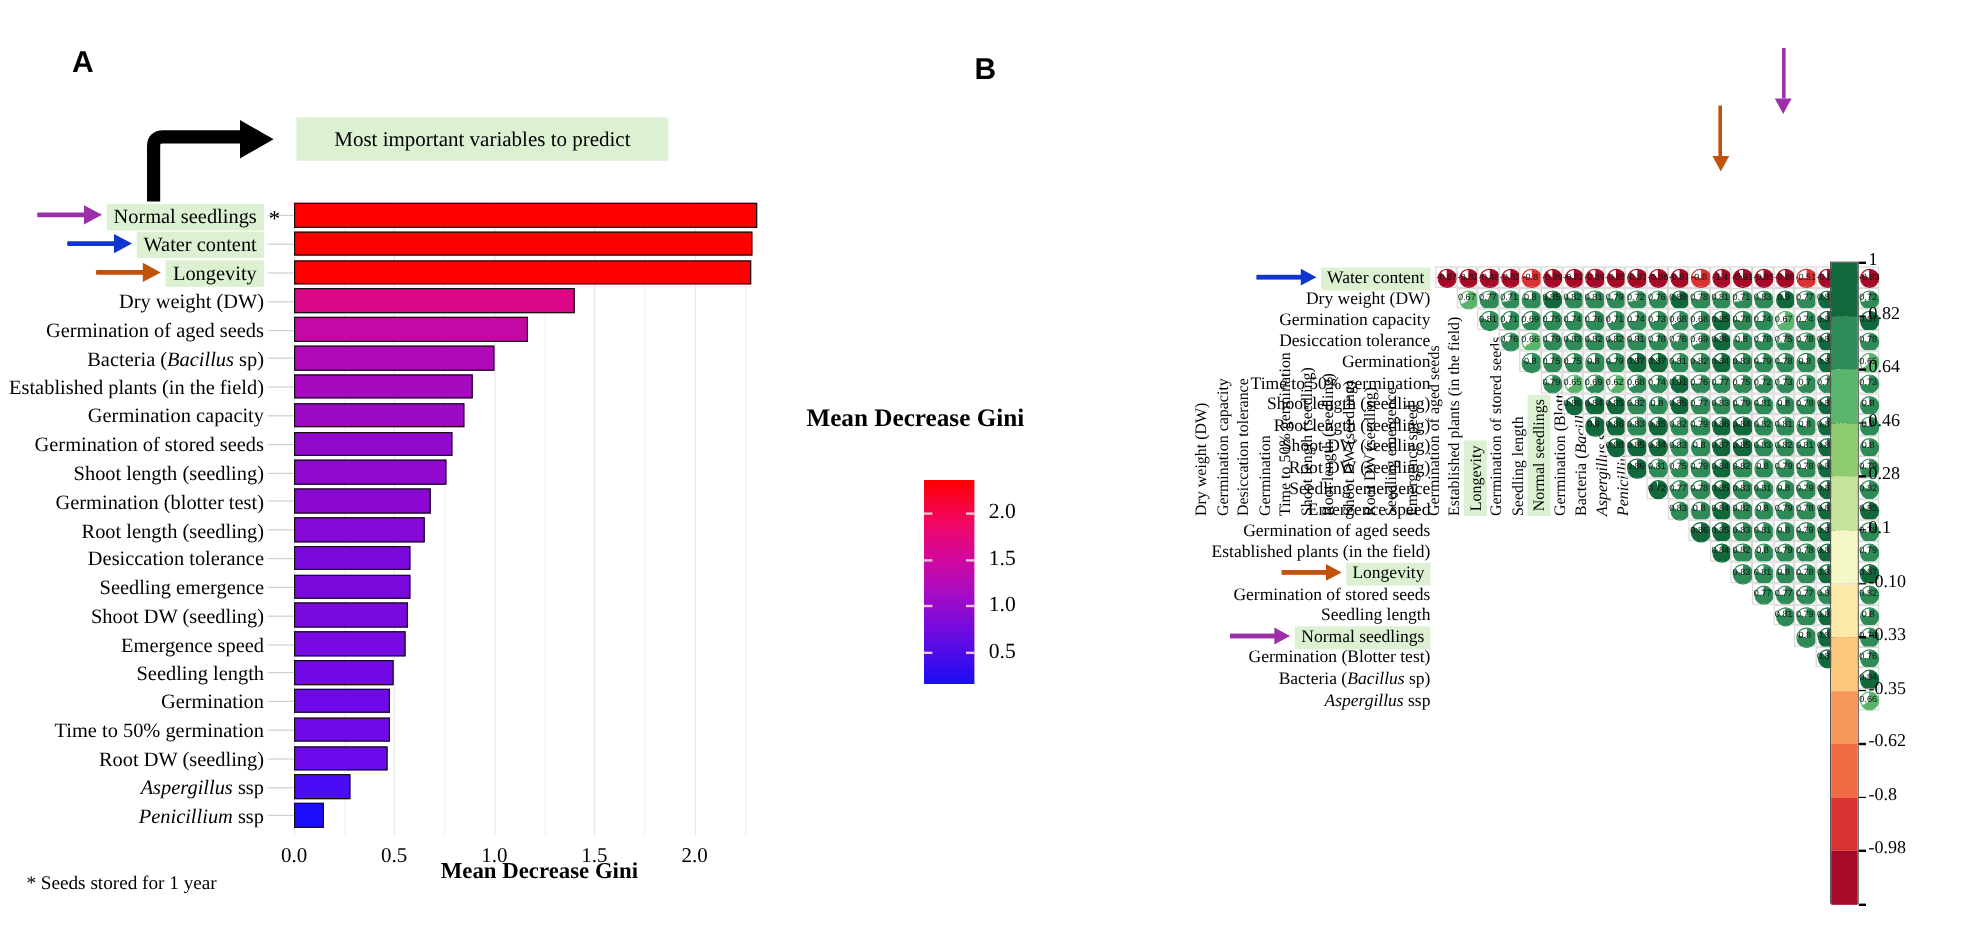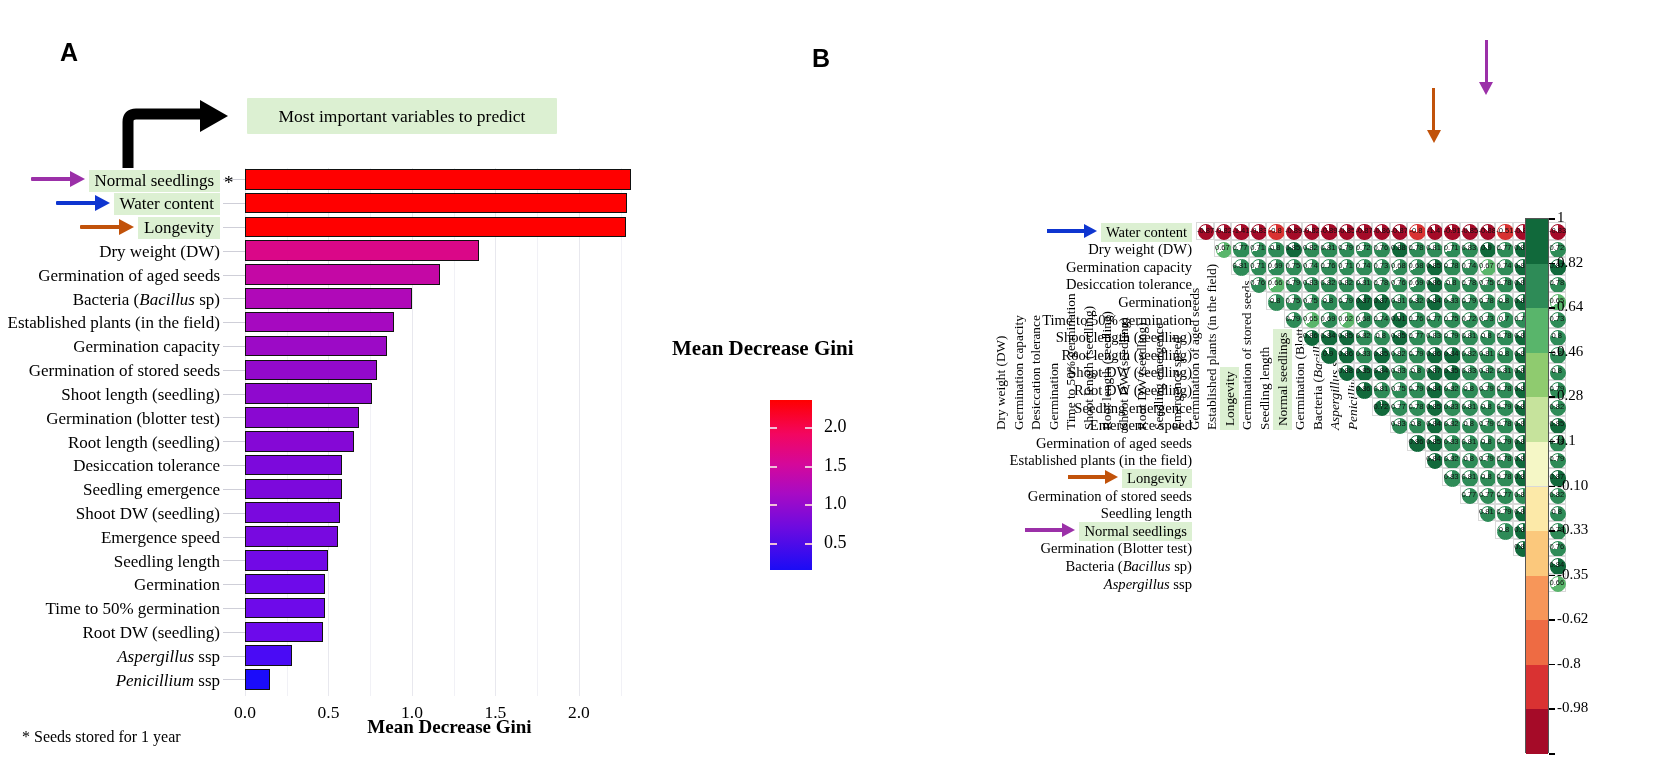--- a/index.html
+++ b/index.html
@@ -261,21 +261,21 @@
       <div class="cell" style="left: 416px; top: 222px; width: 17.6px; height: 17.6px;">
         <div class="pie" style="left: 1.1px; top: 1.1px; width: 14.4px; height: 14.4px; background: conic-gradient(rgb(165, 11, 40) 0deg, rgb(165, 11, 40) 313.2deg, rgb(255, 255, 255) 313.2deg, rgb(255, 255, 255) 360deg); border: 1px solid rgb(165, 11, 40);"></div>
         <div class="pieval" style="top: 3.6px;">-0.87</div>
       </div>
       <div class="cell" style="left: 433.6px; top: 222px; width: 17.6px; height: 17.6px;">
         <div class="pie" style="left: 1.1px; top: 1.1px; width: 14.4px; height: 14.4px; background: conic-gradient(rgb(165, 11, 40) 0deg, rgb(165, 11, 40) 295.2deg, rgb(255, 255, 255) 295.2deg, rgb(255, 255, 255) 360deg); border: 1px solid rgb(165, 11, 40);"></div>
         <div class="pieval" style="top: 3.6px;">-0.82</div>
       </div>
       <div class="cell" style="left: 451.2px; top: 222px; width: 17.6px; height: 17.6px;">
         <div class="pie" style="left: 1.1px; top: 1.1px; width: 14.4px; height: 14.4px; background: conic-gradient(rgb(165, 11, 40) 0deg, rgb(165, 11, 40) 302.4deg, rgb(255, 255, 255) 302.4deg, rgb(255, 255, 255) 360deg); border: 1px solid rgb(165, 11, 40);"></div>
-        <div class="pieval" style="top: 3.6px;">-1.41</div>
+        <div class="pieval" style="top: 3.6px;">-0.48</div>
       </div>
       <div class="cell" style="left: 468.8px; top: 222px; width: 17.6px; height: 17.6px;">
         <div class="pie" style="left: 1.1px; top: 1.1px; width: 14.4px; height: 14.4px; background: conic-gradient(rgb(165, 11, 40) 0deg, rgb(165, 11, 40) 298.8deg, rgb(255, 255, 255) 298.8deg, rgb(255, 255, 255) 360deg); border: 1px solid rgb(165, 11, 40);"></div>
         <div class="pieval" style="top: 3.6px;">-0.83</div>
       </div>
       <div class="cell" style="left: 486.4px; top: 222px; width: 17.6px; height: 17.6px;">
         <div class="pie" style="left: 1.1px; top: 1.1px; width: 14.4px; height: 14.4px; background: conic-gradient(rgb(217, 50, 50) 0deg, rgb(217, 50, 50) 288deg, rgb(255, 255, 255) 288deg, rgb(255, 255, 255) 360deg); border: 1px solid rgb(217, 50, 50);"></div>
         <div class="pieval" style="top: 3.6px;">-0.8</div>
       </div>
       <div class="cell" style="left: 504px; top: 222px; width: 17.6px; height: 17.6px;">

